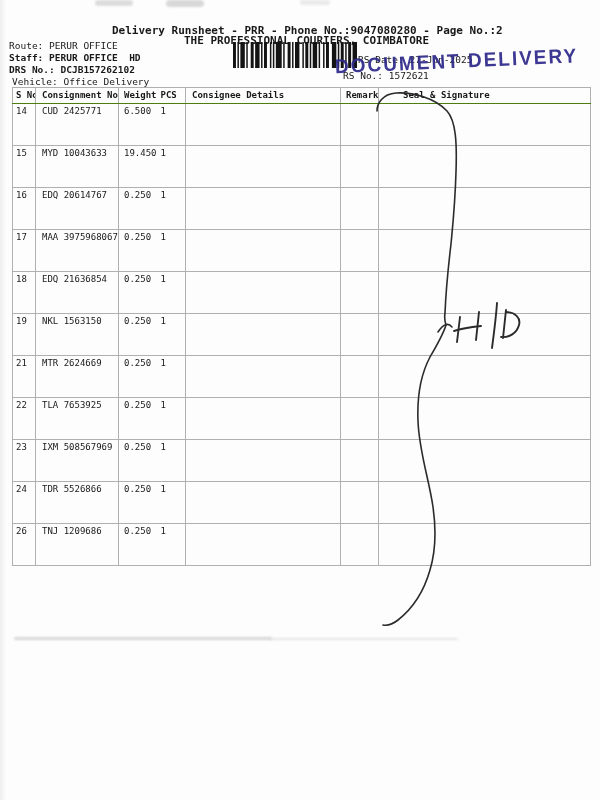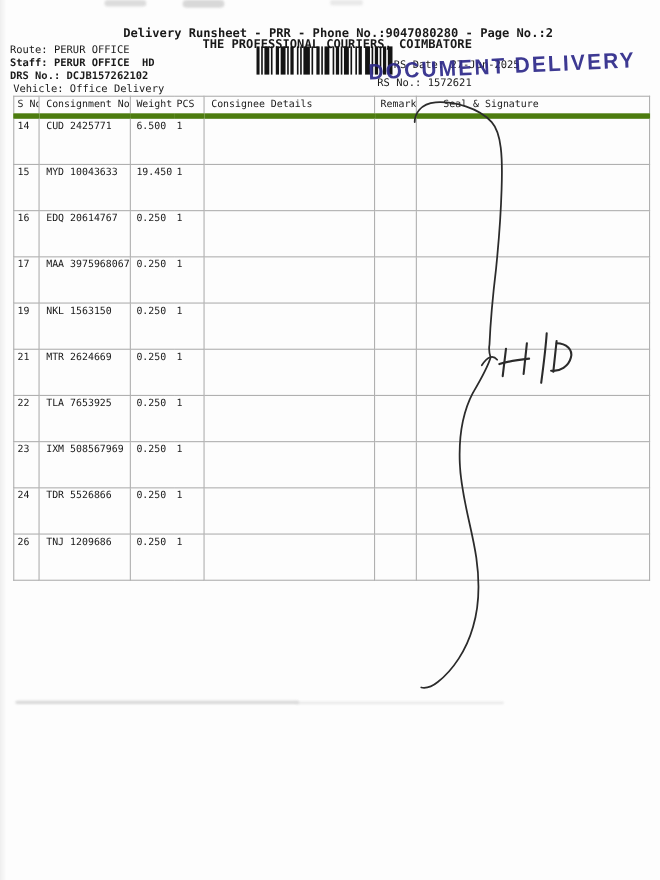--- a/index.html
+++ b/index.html
@@ -44,21 +44,21 @@
     position:absolute;left:12px;top:87px;width:578px;
     border-collapse:collapse;table-layout:fixed;
     font-size:9px;line-height:11px;
   }
   table.runsheet th,table.runsheet td{
     border:1px solid #b0b0b0;
     vertical-align:top;text-align:left;
     padding:2px 0 0 0;font-weight:normal;
     overflow:hidden;white-space:pre;
   }
-  table.runsheet thead th{font-weight:normal;height:13px;border-bottom:5px solid #4d7c0f;}
+  table.runsheet thead th{font-weight:bold;height:13px;border-bottom:1px solid #4d7c0f;}
   table.runsheet tbody td{height:39px;}
   .c0{padding-left:3px !important;}
   .c1{padding-left:6px !important;}
   .c2{padding-left:5px !important;border-right:none !important;}
   .c3{padding-left:2px !important;border-left:none !important;}
   .c4{padding-left:6px !important;}
   .c5{padding-left:5px !important;}
   .c6{padding-left:24px !important;}
 
   .ink-overlay{position:absolute;left:0;top:0;width:600px;height:800px;pointer-events:none;}
@@ -173,20 +173,29 @@
       <tr>
         <td class="c0">17</td>
         <td class="c1">MAA 3975968067</td>
         <td class="c2">0.250</td>
         <td class="c3">1</td>
         <td class="c4"></td>
         <td class="c5"></td>
         <td class="c6"></td>
       </tr>
       <tr>
+        <td class="c0">18</td>
+        <td class="c1">EDQ 21636854</td>
+        <td class="c2">0.250</td>
+        <td class="c3">1</td>
+        <td class="c4"></td>
+        <td class="c5"></td>
+        <td class="c6"></td>
+      </tr>
+      <tr>
         <td class="c0">19</td>
         <td class="c1">NKL 1563150</td>
         <td class="c2">0.250</td>
         <td class="c3">1</td>
         <td class="c4"></td>
         <td class="c5"></td>
         <td class="c6"></td>
       </tr>
       <tr>
         <td class="c0">21</td>

